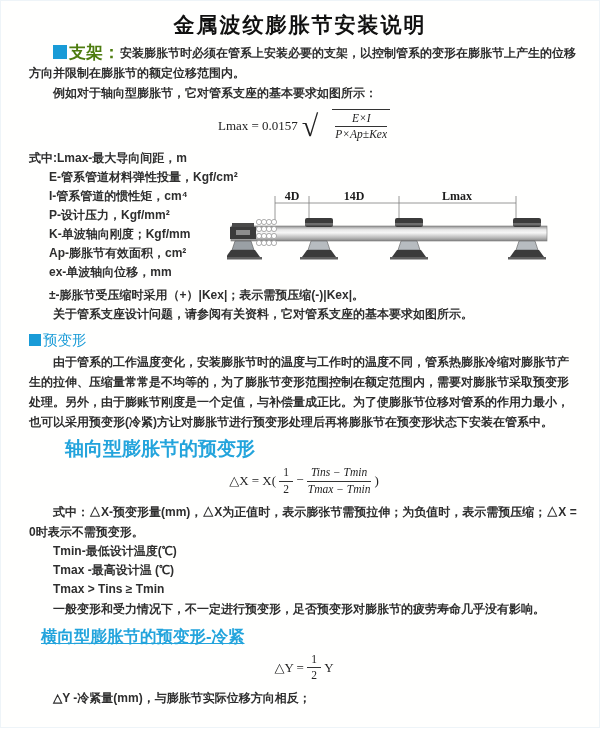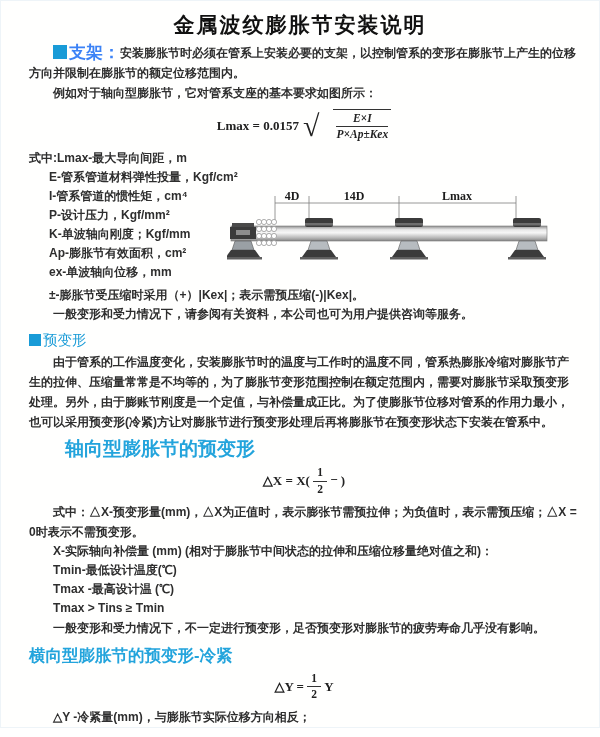--- a/index.html
+++ b/index.html
@@ -13,28 +13,28 @@
     padding-top:10px;letter-spacing:2px;
   }
   .content{padding:0 20px 0 28px;font-size:12px;font-weight:bold;}
   .para{margin:0;line-height:20px;text-indent:24px;}
   .mt4{margin-top:4px;}
   .marker{
     display:inline-block;width:14px;height:14px;background:#199bd7;
     margin-right:2px;vertical-align:-2px;
   }
   .marker.sm{width:12px;height:12px;vertical-align:-1px;}
-  .sec-label{color:#3b82f6;font-size:17px;font-weight:bold;vertical-align:-1px;}
+  .sec-label{color:#4d7c0f;font-size:17px;font-weight:bold;vertical-align:-1px;}
   .h2{color:#199bd7;font-size:14.5px;font-weight:normal;margin:6px 0 2px 0;line-height:20px;}
   .h3{color:#23a4dc;font-size:19px;font-weight:bold;line-height:22px;margin:6px 0 2px 36px;}
-  .h3.lateral{margin-left:0;font-size:16.5px;}
+  .h3.lateral{margin-left:12px;font-size:16.5px;text-decoration:underline;}
   
   .formula{
     font-family:"Liberation Serif",serif;text-align:center;color:#222;
-    font-size:13px;font-weight:bold;margin:6px 0;line-height:1;
+    font-size:13px;font-weight:normal;margin:6px 0;line-height:1;
   }
   .formula .lhs,.formula .rhs{vertical-align:middle;}
   .frac{
     display:inline-block;vertical-align:middle;text-align:center;
     line-height:1.15;font-size:11.5px;font-style:italic;
   }
   .frac .num{display:block;border-bottom:1px solid #333;padding:0 4px 1px 4px;}
   .frac .den{display:block;padding-top:1px;}
   .frac.plain{font-style:normal;}
   .sqrt{display:inline-flex;align-items:center;vertical-align:middle;margin-left:4px;gap:16px;}
@@ -148,34 +148,34 @@
           <rect x="-14" y="29" width="28" height="9" rx="2" fill="#3b3b3b"></rect>
           <rect x="-14" y="34" width="28" height="2.5" fill="#6e6e6e"></rect>
           <polygon points="-8,52 8,52 11,61 -11,61" fill="#b7bcc0" stroke="#5a5a5a" stroke-width="0.6"></polygon>
           <polygon points="-12,61 12,61 17,68 -17,68" fill="#3b3b3b"></polygon>
           <rect x="-19" y="68" width="38" height="2.5" fill="#5f5f5f"></rect>
         </g>
       </svg>
     </div>
 
     <div class="pm-line" style="padding-left:20px;">±-膨胀节受压缩时采用（+）|Kex|；表示需预压缩(-)|Kex|。</div>
-    <div class="note-line">一般变形和受力情况下，请参阅有关资料，本公司也可为用户提供咨询等服务。</div>
+    <div class="note-line">关于管系支座设计问题，请参阅有关资料，它对管系支座的基本要求如图所示。</div>
 
     <div class="h2"><span class="marker sm"></span><span>预变形</span></div>
     <p class="para">由于管系的工作温度变化，安装膨胀节时的温度与工作时的温度不同，管系热膨胀冷缩对膨胀节产生的拉伸、压缩量常常是不均等的，为了膨胀节变形范围控制在额定范围内，需要对膨胀节采取预变形处理。另外，由于膨账节刚度是一个定值，与补偿量成正比。为了使膨胀节位移对管系的作用力最小，也可以采用预变形(冷紧)方让对膨胀节进行预变形处理后再将膨胀节在预变形状态下安装在管系中。</p>
 
     <div class="h3">轴向型膨胀节的预变形</div>
     <div class="formula">
       <span class="lhs">△X = X(</span>
       <span class="frac plain"><span class="num">1</span><span class="den">2</span></span>
       <span>−</span>
+      <span class="frac"><span class="num">Tins − Tmin</span><span class="den">Tmax − Tmin</span></span>
       <span class="rhs">)</span>
     </div>
     <p class="para" style="line-height:20px;">式中：△X-预变形量(mm)，△X为正值时，表示膨张节需预拉伸；为负值时，表示需预压缩；△X = 0时表示不需预变形。</p>
-    <div class="axial-def">X-实际轴向补偿量 (mm) (相对于膨胀节中间状态的拉伸和压缩位移量绝对值之和)：</div>
     <div class="axial-def">Tmin-最低设计温度(℃)</div>
     <div class="axial-def">Tmax -最高设计温 (℃)</div>
     <div class="axial-def">Tmax &gt; Tins ≥ Tmin</div>
     <div class="tail">一般变形和受力情况下，不一定进行预变形，足否预变形对膨胀节的疲劳寿命几乎没有影响。</div>
 
     <div class="h3 lateral">横向型膨胀节的预变形-冷紧</div>
     <div class="formula">
       <span class="lhs">△Y =</span>
       <span class="frac plain"><span class="num">1</span><span class="den">2</span></span>
       <span class="rhs">Y</span>

